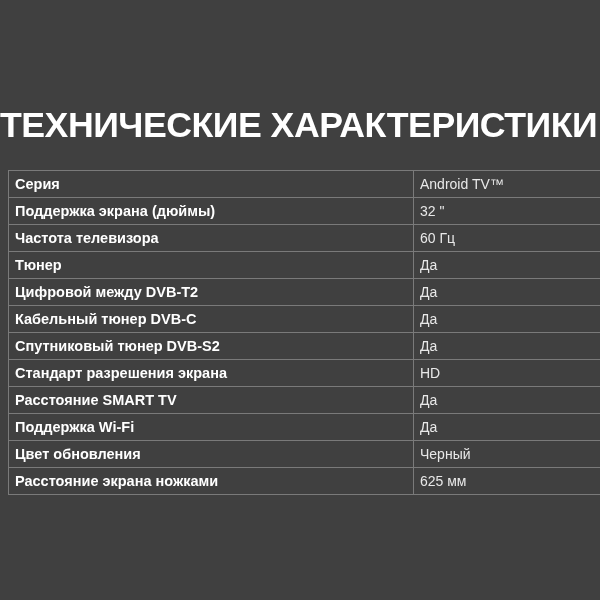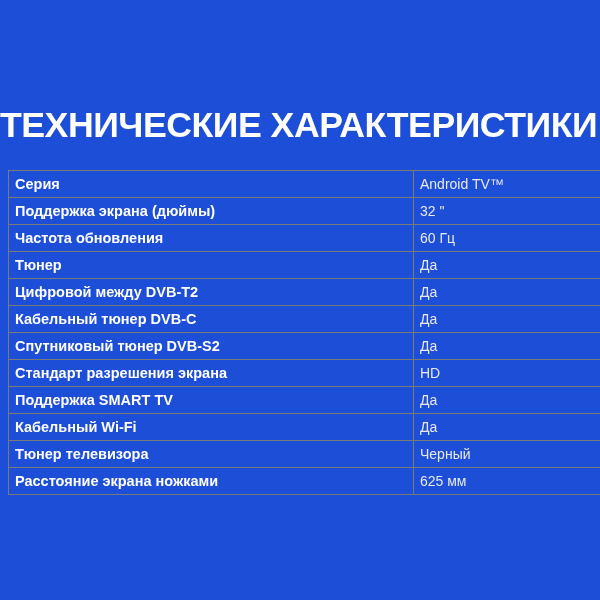--- a/index.html
+++ b/index.html
@@ -10,21 +10,21 @@
     width: 600px;
     height: 600px;
     background: #000000;
     font-family: "Liberation Sans", sans-serif;
     overflow: hidden;
   }
   .page {
     position: relative;
     width: 600px;
     height: 600px;
-    background: #1d4ed8;
+    background: #404040;
     box-sizing: border-box;
   }
   .title {
     position: absolute;
     top: 104px;
     left: 0px;
     width: 600px;
     color: #ffffff;
     font-size: 35px;
     font-weight: bold;
@@ -78,21 +78,21 @@
     <tbody>
       <tr>
         <td class="param">Серия</td>
         <td class="value">Android TV™</td>
       </tr>
       <tr>
         <td class="param">Поддержка экрана (дюймы)</td>
         <td class="value">32 "</td>
       </tr>
       <tr>
-        <td class="param">Частота обновления</td>
+        <td class="param">Частота телевизора</td>
         <td class="value">60 Гц</td>
       </tr>
       <tr>
         <td class="param">Тюнер</td>
         <td class="value">Да</td>
       </tr>
       <tr>
         <td class="param">Цифровой между DVB-T2</td>
         <td class="value">Да</td>
       </tr>
@@ -102,29 +102,29 @@
       </tr>
       <tr>
         <td class="param">Спутниковый тюнер DVB-S2</td>
         <td class="value">Да</td>
       </tr>
       <tr>
         <td class="param">Стандарт разрешения экрана</td>
         <td class="value">HD</td>
       </tr>
       <tr>
-        <td class="param">Поддержка SMART TV</td>
+        <td class="param">Расстояние SMART TV</td>
         <td class="value">Да</td>
       </tr>
       <tr>
-        <td class="param">Кабельный Wi-Fi</td>
+        <td class="param">Поддержка Wi-Fi</td>
         <td class="value">Да</td>
       </tr>
       <tr>
-        <td class="param">Тюнер телевизора</td>
+        <td class="param">Цвет обновления</td>
         <td class="value">Черный</td>
       </tr>
       <tr>
         <td class="param">Расстояние экрана ножками</td>
         <td class="value">625 мм</td>
       </tr>
     </tbody>
   </table>
 
 </div>

